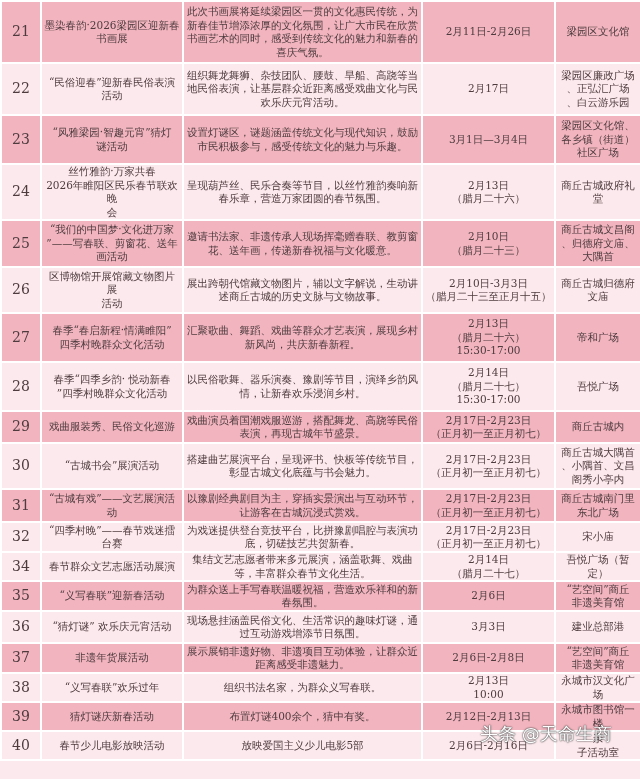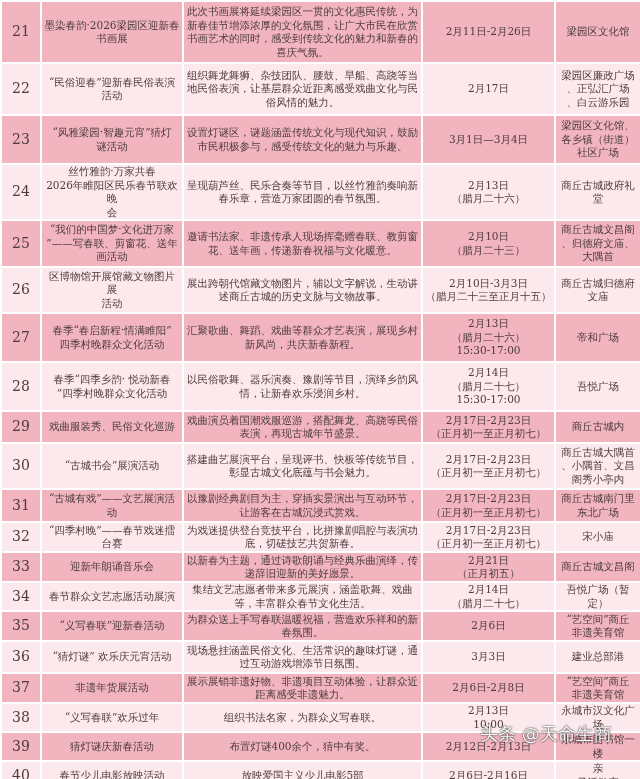--- a/index.html
+++ b/index.html
@@ -46,21 +46,21 @@
       </tr>
       <tr class="light" style="height: 52px;">
         <td class="num cell-lines">22</td>
         <td class="name cell-lines">
           <span>“民俗迎春”迎新春民俗表演</span>
           <span>活动</span>
         </td>
         <td class="desc cell-lines">
           <span>组织舞龙舞狮、杂技团队、腰鼓、旱船、高跷等当</span>
           <span>地民俗表演，让基层群众近距离感受戏曲文化与民</span>
-          <span>俗风情的魅力。</span>
+          <span>欢乐庆元宵活动。</span>
         </td>
         <td class="time cell-lines">
           <span>2月17日</span>
         </td>
         <td class="place cell-lines">
           <span>梁园区廉政广场</span>
           <span>、正弘汇广场</span>
           <span>、白云游乐园</span>
         </td>
       </tr>
@@ -245,37 +245,20 @@
         <td class="desc cell-lines">
           <span>为戏迷提供登台竞技平台，比拼豫剧唱腔与表演功</span>
           <span>底，切磋技艺共贺新春。</span>
         </td>
         <td class="time cell-lines">
           <span>2月17日-2月23日</span>
           <span>（正月初一至正月初七）</span>
         </td>
         <td class="place cell-lines">
           <span>宋小庙</span>
-        </td>
-      </tr>
-      <tr class="dark" style="height: 30px;">
-        <td class="num cell-lines">33</td>
-        <td class="name cell-lines">
-          <span>迎新年朗诵音乐会</span>
-        </td>
-        <td class="desc cell-lines">
-          <span>以新春为主题，通过诗歌朗诵与经典乐曲演绎，传</span>
-          <span>递辞旧迎新的美好愿景。</span>
-        </td>
-        <td class="time cell-lines">
-          <span>2月21日</span>
-          <span>（正月初五）</span>
-        </td>
-        <td class="place cell-lines">
-          <span>商丘古城文昌阁</span>
         </td>
       </tr>
       <tr class="light" style="height: 26px; border-radius: 10px;">
         <td class="num cell-lines">34</td>
         <td class="name cell-lines">
           <span>春节群众文艺志愿活动展演</span>
         </td>
         <td class="desc cell-lines">
           <span>集结文艺志愿者带来多元展演，涵盖歌舞、戏曲</span>
           <span>等，丰富群众春节文化生活。</span>

